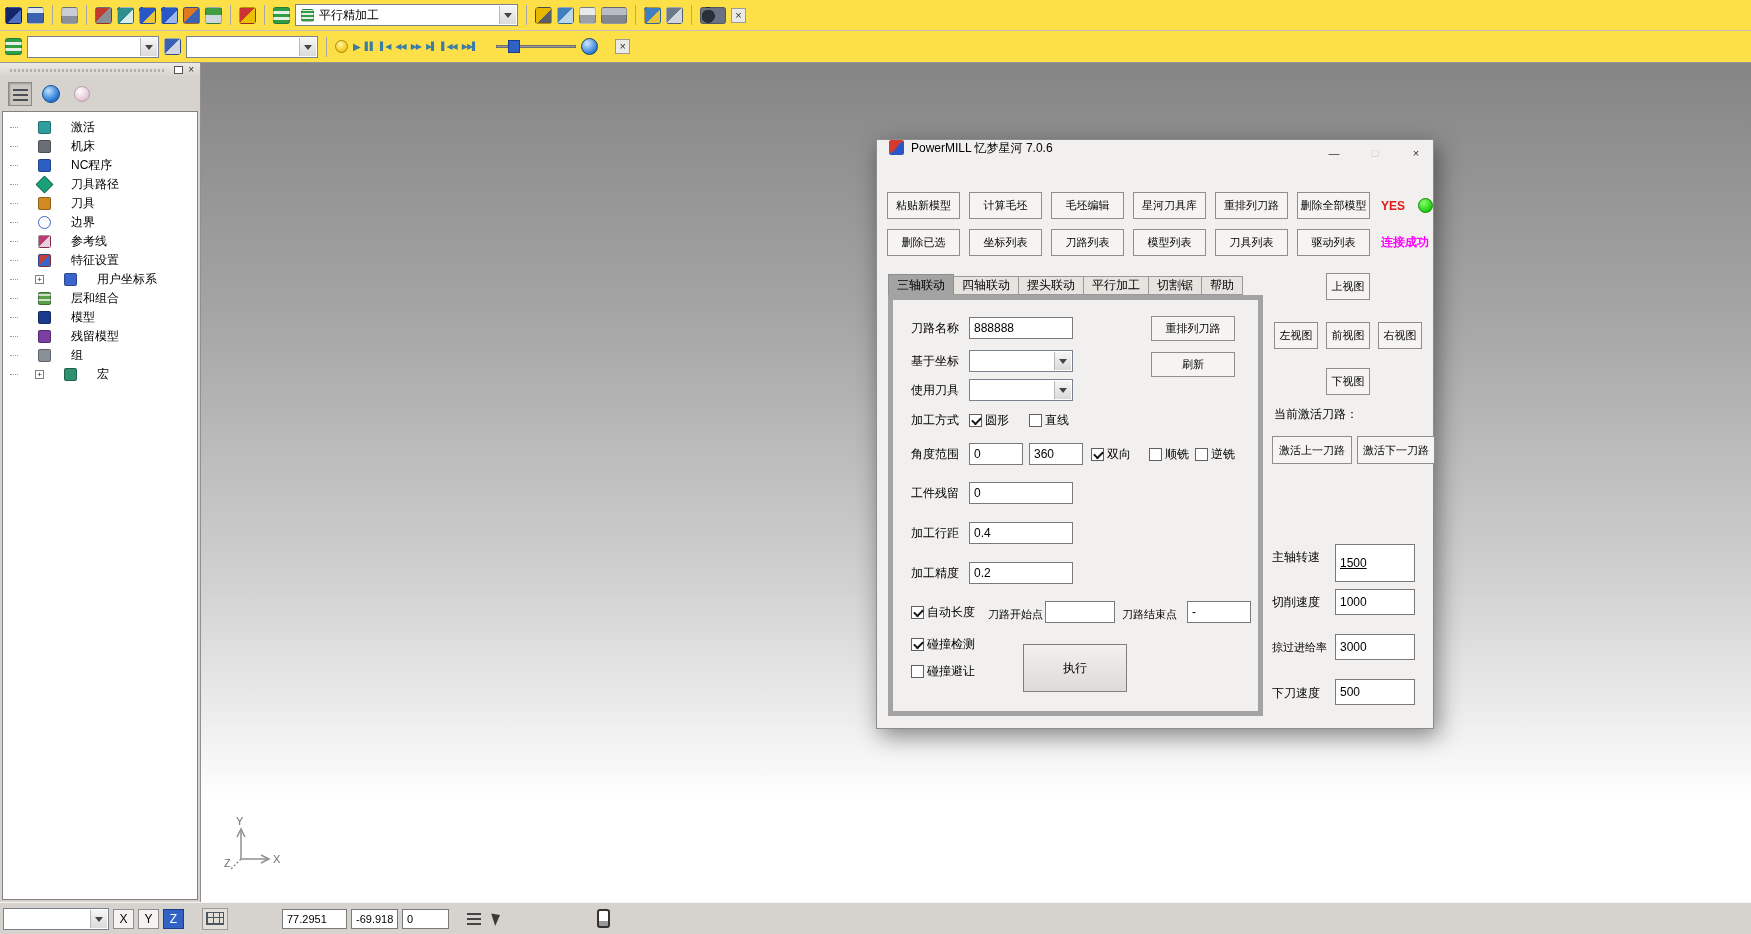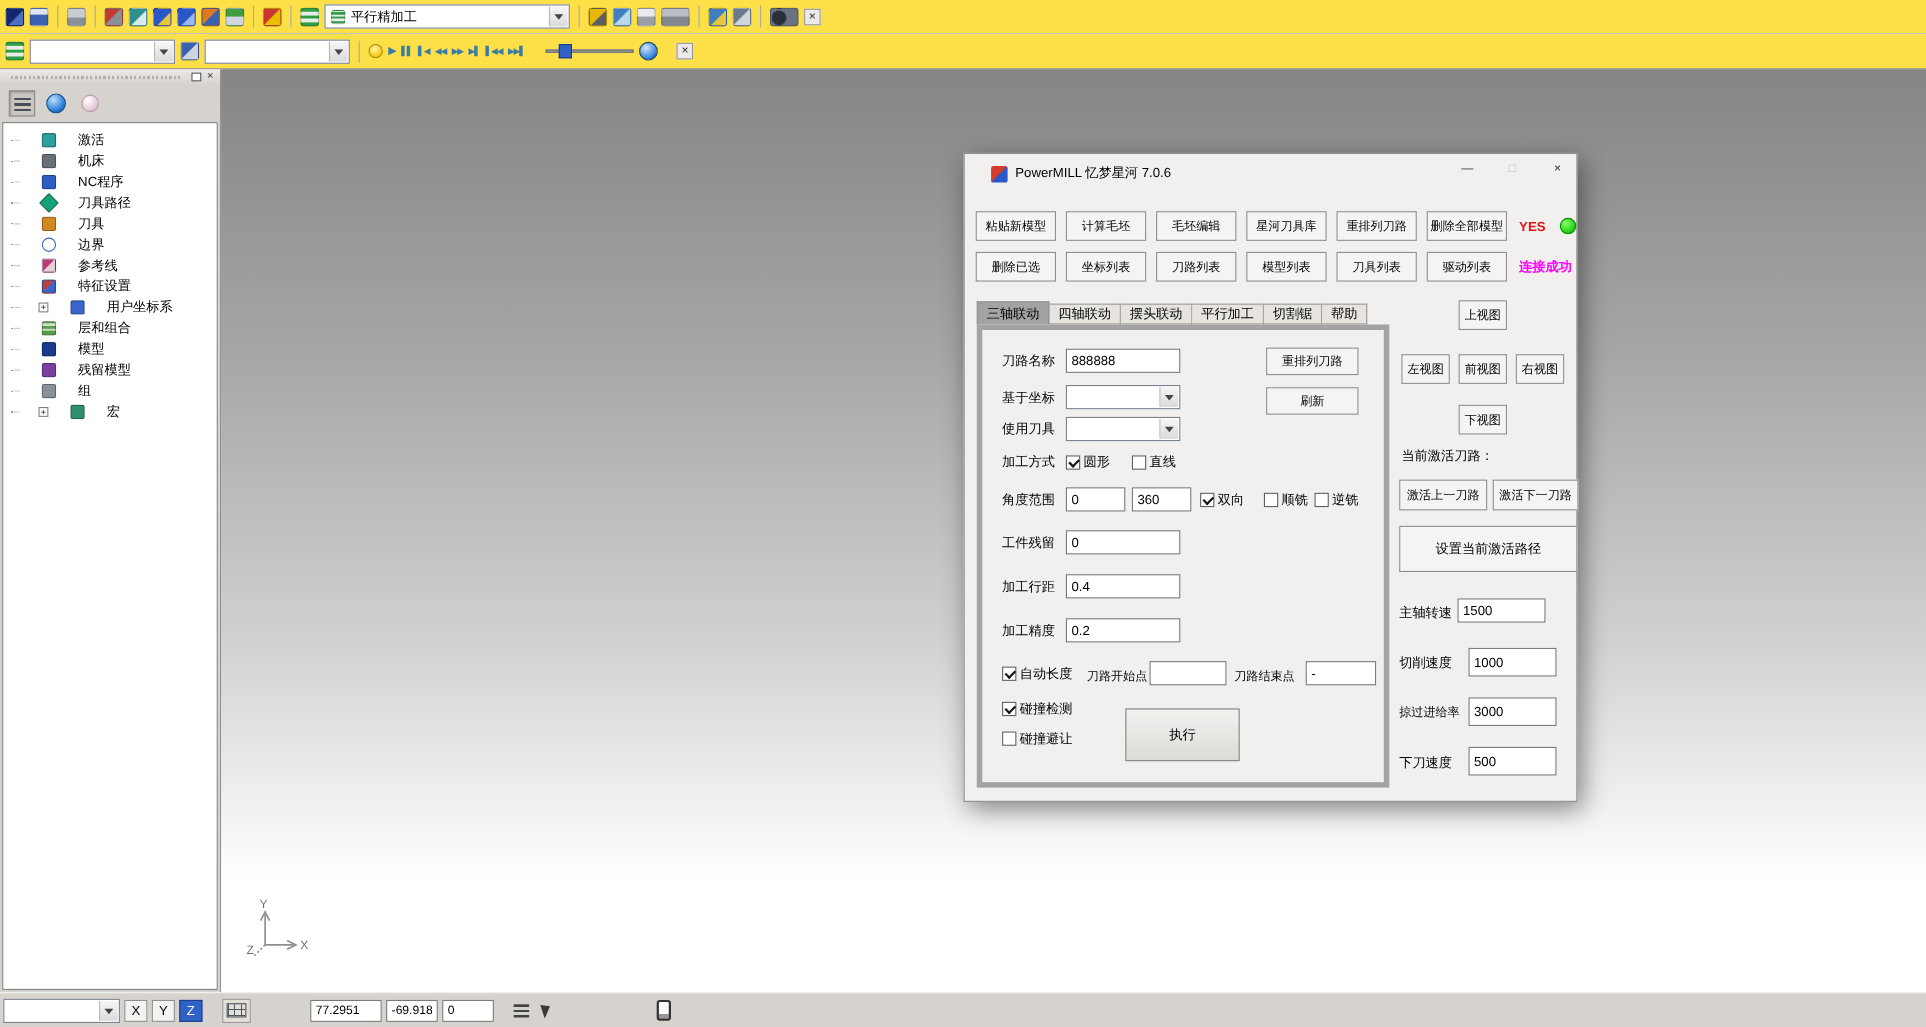--- a/index.html
+++ b/index.html
@@ -38,21 +38,21 @@
 .trow{height:19px;display:flex;align-items:center;gap:20px}
 .stub{width:8px;height:1px;border-top:1px dotted #9a9a9a;flex:none}
 .exp{width:9px;height:9px;border:1px solid #808080;background:#fff;font-size:8px;line-height:7px;text-align:center;color:#222;flex:none;margin-left:-3px}
 .ti{width:13px;height:13px;border-radius:2px;border:1px solid rgba(0,0,0,.3);flex:none}
 .tlabel{font-size:12px;white-space:nowrap}
 
 #canvas{position:absolute;left:201px;top:63px;width:1550px;height:839px;background:linear-gradient(180deg,#858585 0%,#a5a5a5 30%,#d1d1d1 62%,#ffffff 88%)}
 #axis{position:absolute;left:22px;top:752px;width:64px;height:64px}
 
 #dialog{position:absolute;left:876px;top:139px;width:558px;height:590px;background:#f1f0ee;border:1px solid #8c8c8c;box-shadow:4px 7px 22px rgba(0,0,0,.45);z-index:10}
-.d-title{height:26px;display:flex;align-items:flex-end;gap:7px;padding-left:24px;font-size:12px}
+.d-title{height:26px;display:flex;align-items:flex-start;gap:7px;padding-left:12px;font-size:12px}
 .d-ticon{width:15px;height:15px;flex:none;background:linear-gradient(135deg,#d23b2e 50%,#2a57c8 50%);border-radius:2px}
 .d-ttext{flex:1;white-space:nowrap}
 .wbtn{width:34px;height:100%;display:flex;align-items:center;justify-content:center;font-size:11px;color:#333}
 .wbtn.dis{color:#c2c2c2}
 .d-menu{height:22px;display:flex;align-items:center;padding:0 4px}
 .d-menu .mi{padding:0 7px;white-space:nowrap}
 .d-row{position:absolute;left:10px;display:flex;gap:9px;align-items:center}
 .btn{background:#f5f4f2;border:1px solid #8f8f8f;display:flex;align-items:center;justify-content:center;font-size:11px;white-space:nowrap;cursor:default}
 .b73{width:73px;height:27px;flex:none}
 .yes{color:#e01818;font-weight:bold;font-size:12px;margin-left:2px}
@@ -359,24 +359,23 @@
 
   <span class="btn pa" style="left:449px;top:133px;width:44px;height:27px">上视图</span>
   <span class="btn pa" style="left:397px;top:182px;width:44px;height:27px">左视图</span>
   <span class="btn pa" style="left:449px;top:182px;width:44px;height:27px">前视图</span>
   <span class="btn pa" style="left:501px;top:182px;width:44px;height:27px">右视图</span>
   <span class="btn pa" style="left:449px;top:228px;width:44px;height:27px">下视图</span>
 
   <span class="flabel" style="left:397px;top:266px">当前激活刀路：</span>
   <span class="btn pa" style="left:395px;top:296px;width:80px;height:28px">激活上一刀路</span>
   <span class="btn pa" style="left:480px;top:296px;width:78px;height:28px">激活下一刀路</span>
-  <span class="btn pa" style="left:395px;top:338px;width:162px;height:42px;font-size:12px">设置当前激活路径</span>
 
   <span class="flabel" style="left:395px;top:409px">主轴转速</span>
-  <input class="input pa" style="left: 448px; top: 404px; width: 80px; height: 22px;" value="1500">
+  <input class="input pa" style="left: 458px; top: 404px; width: 80px; height: 38px; text-decoration: underline;" value="1500">
   <span class="flabel" style="left:395px;top:454px">切削速度</span>
   <input class="input pa" style="left: 458px; top: 449px; width: 80px; height: 26px;" value="1000">
   <span class="flabel sm" style="left:395px;top:500px">掠过进给率</span>
   <input class="input pa" style="left: 458px; top: 494px; width: 80px; height: 26px;" value="3000">
   <span class="flabel" style="left:395px;top:545px">下刀速度</span>
   <input class="input pa" style="left: 458px; top: 539px; width: 80px; height: 26px;" value="500">
 </div>
 
 <div id="statusbar">
   <div class="combo" style="width:106px">

